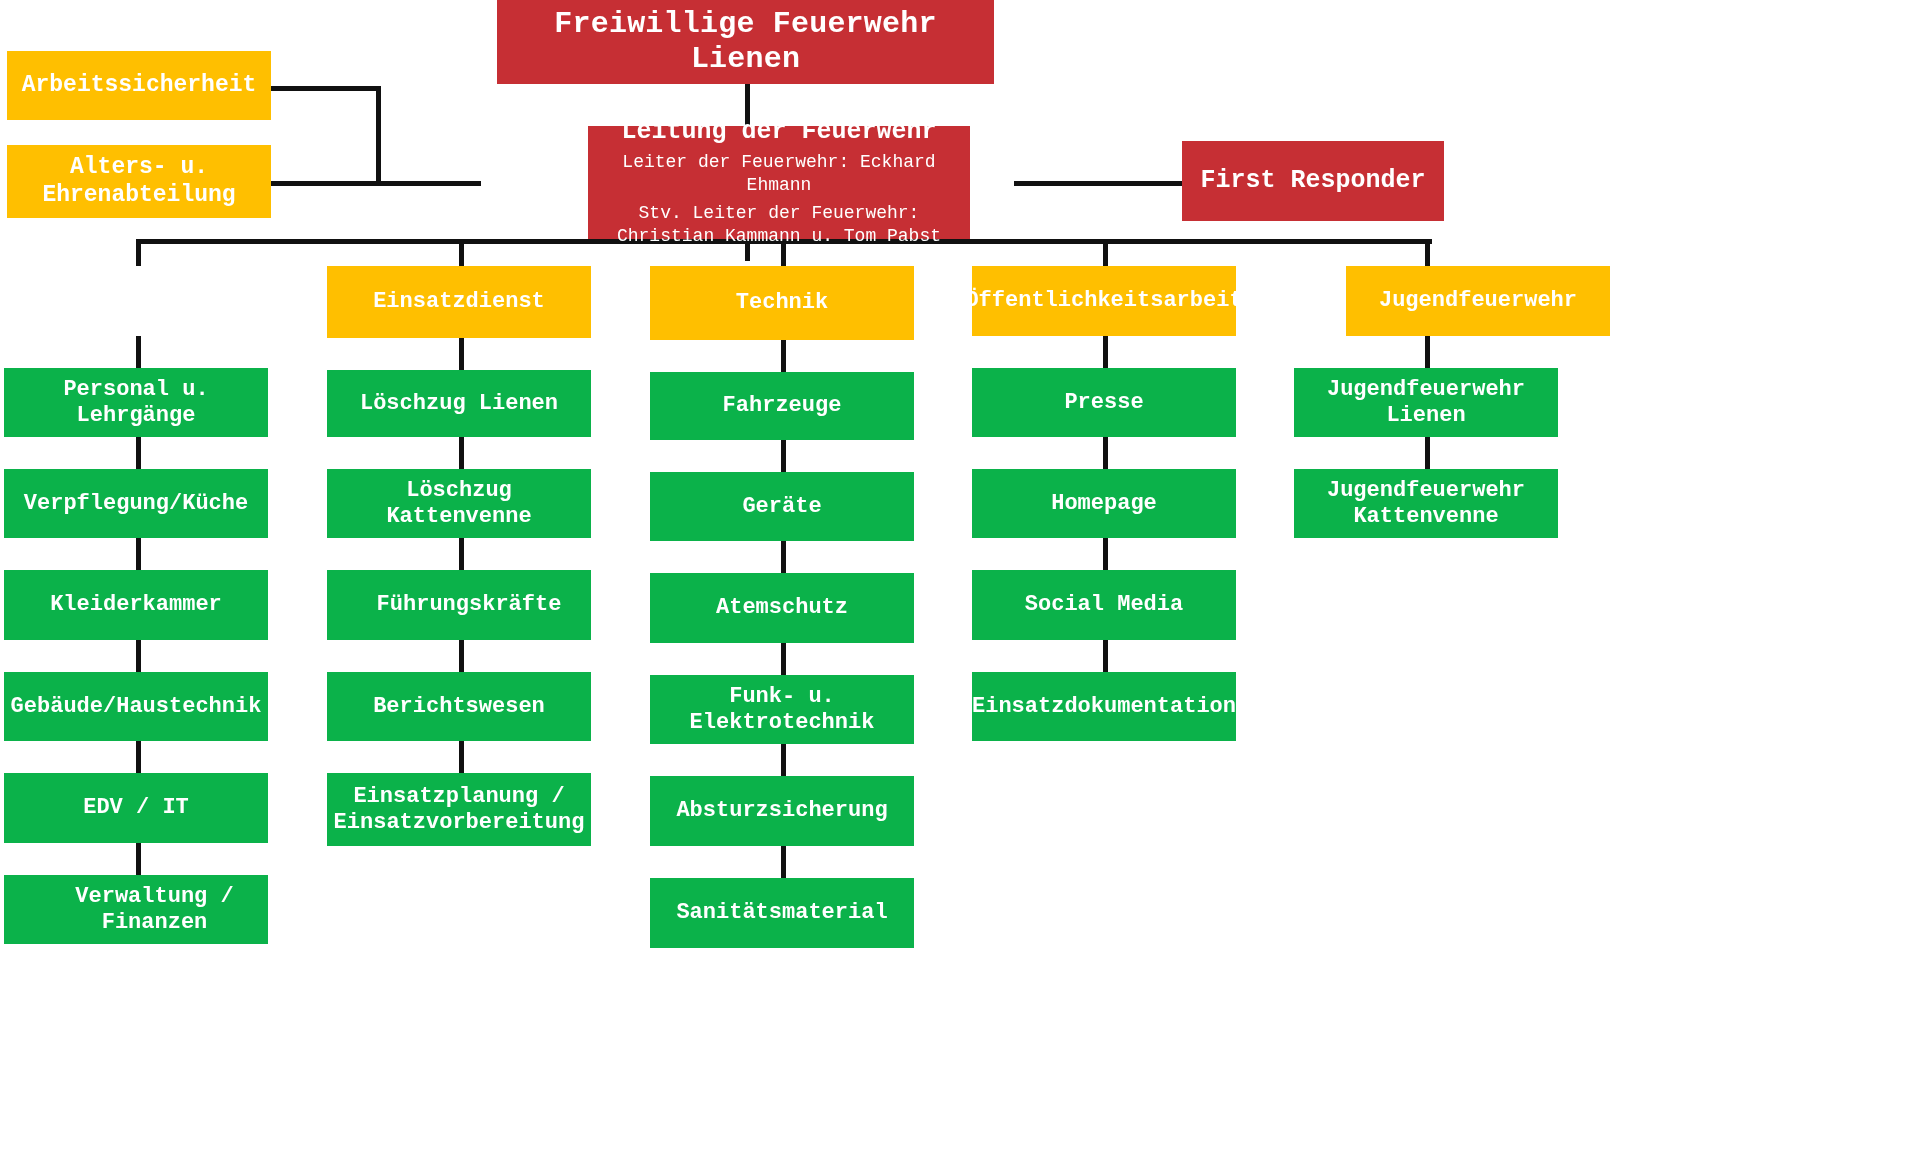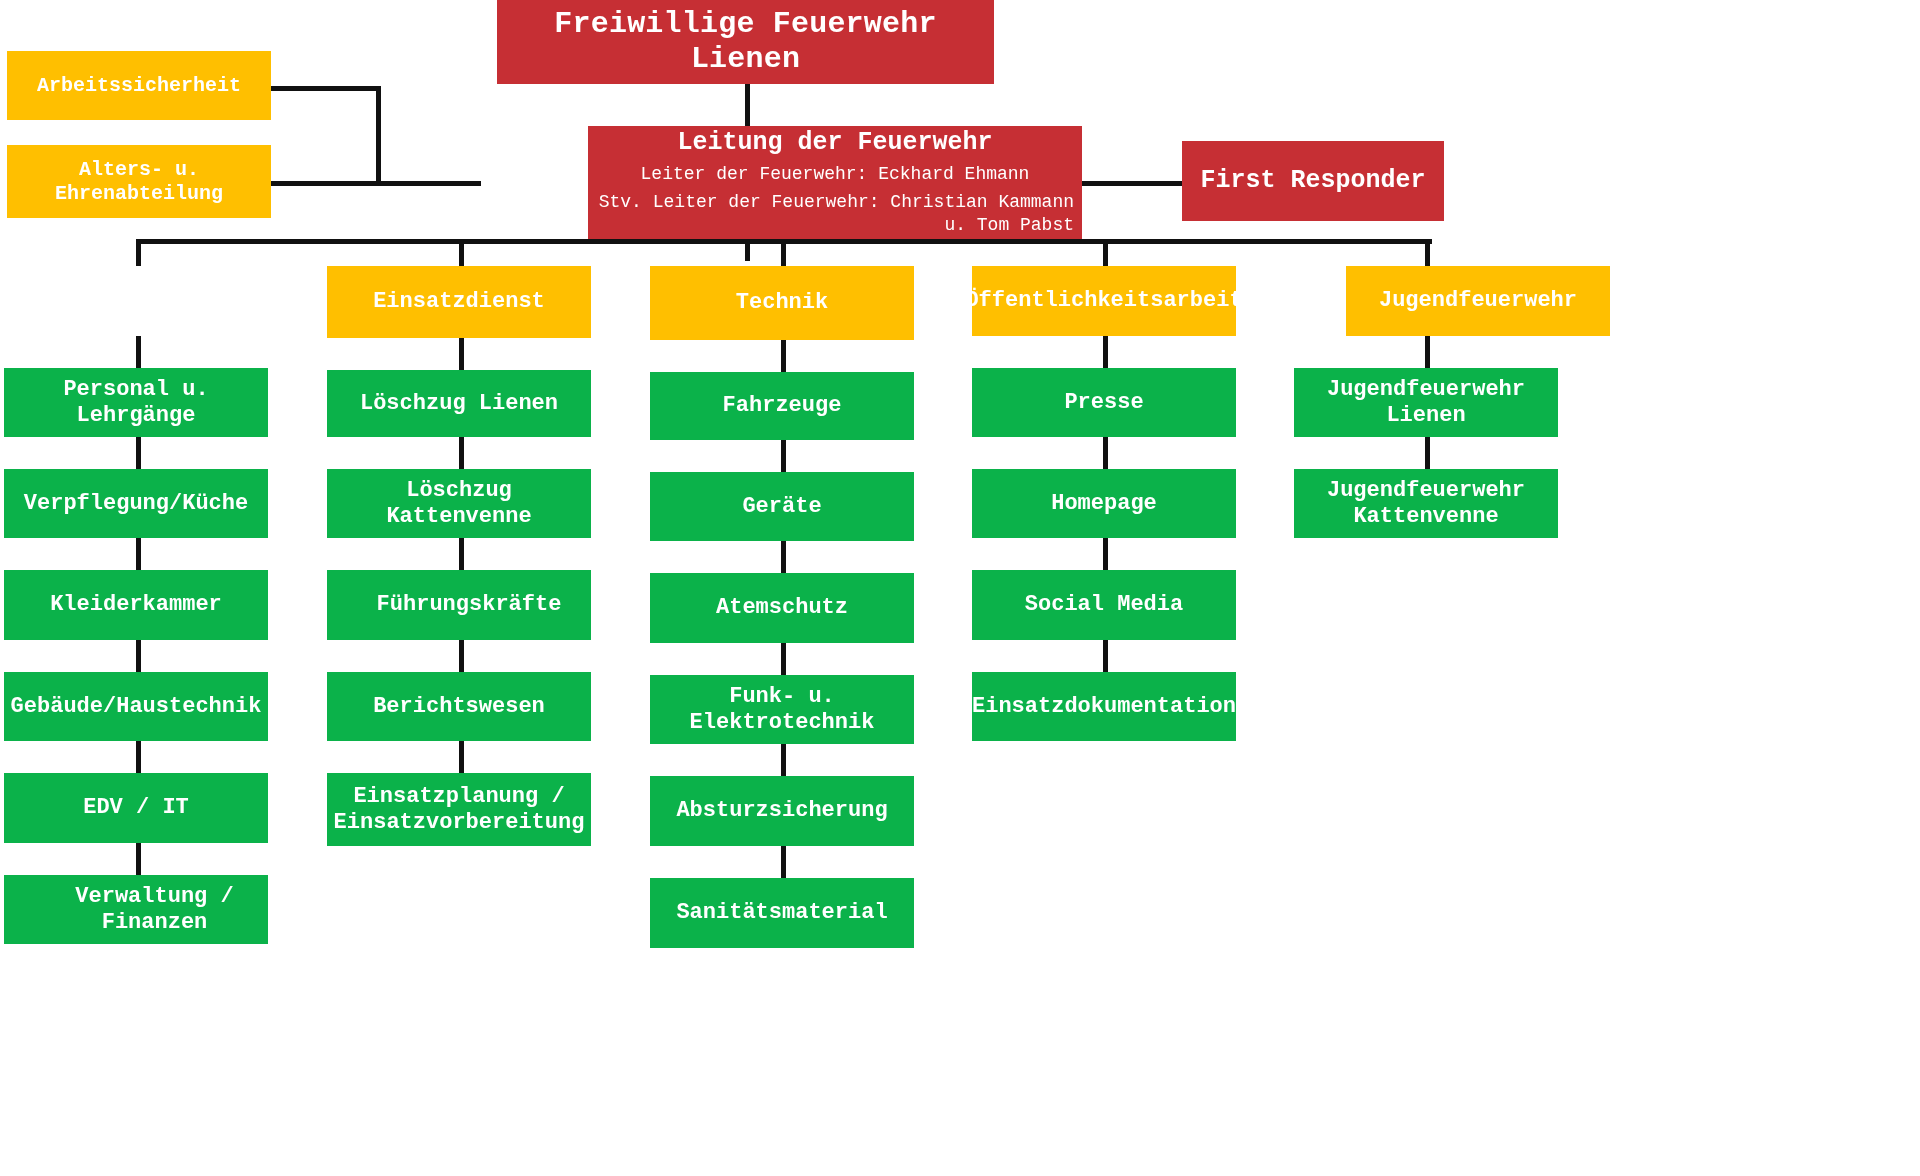--- a/index.html
+++ b/index.html
@@ -43,21 +43,21 @@
   }
   .lead-title {
     font-size: 25px;
     font-weight: bold;
   }
   .lead-sub {
     font-size: 18px;
     font-weight: normal;
     line-height: 1.28;
   }
-  .side-box { font-size: 20px; }
+  .side-box { font-size: 23px; }
   .fr-box   { font-size: 25px; }
   .dept-box { font-size: 22px; }
   .leaf-box { font-size: 22px; }
 
   .line {
     position: absolute;
     background: #111111;
     z-index: 1;
   }
   .vline { width: 5px; }
@@ -111,21 +111,21 @@
   <div class="line vline" style="left:1103px; top:538px; height:32px;"></div>
   <div class="line vline" style="left:1103px; top:640px; height:32px;"></div>
 
   <div class="line vline" style="left:1425px; top:336px; height:32px;"></div>
   <div class="line vline" style="left:1425px; top:437px; height:32px;"></div>
 
   <div class="box red root-title" style="left:497px; top:0px; width:497px; height:84px;">
     <span>Freiwillige Feuerwehr Lienen</span>
   </div>
 
-  <div class="box red lead-box" style="left:588px; top:126px; width:494px; height:113px;text-align:right;">
+  <div class="box red lead-box" style="left:588px; top:126px; width:382px; height:113px;">
     <span class="lead-title">Leitung der Feuerwehr</span>
     <span class="lead-sub">Leiter der Feuerwehr: Eckhard Ehmann</span>
     <span class="lead-sub">Stv. Leiter der Feuerwehr: Christian Kammann u. Tom Pabst</span>
   </div>
 
   <div class="box amber side-box" style="left:7px; top:51px; width:264px; height:69px;">
     <span>Arbeitssicherheit</span>
   </div>
 
   <div class="box amber side-box" style="left:7px; top:145px; width:264px; height:73px;">

